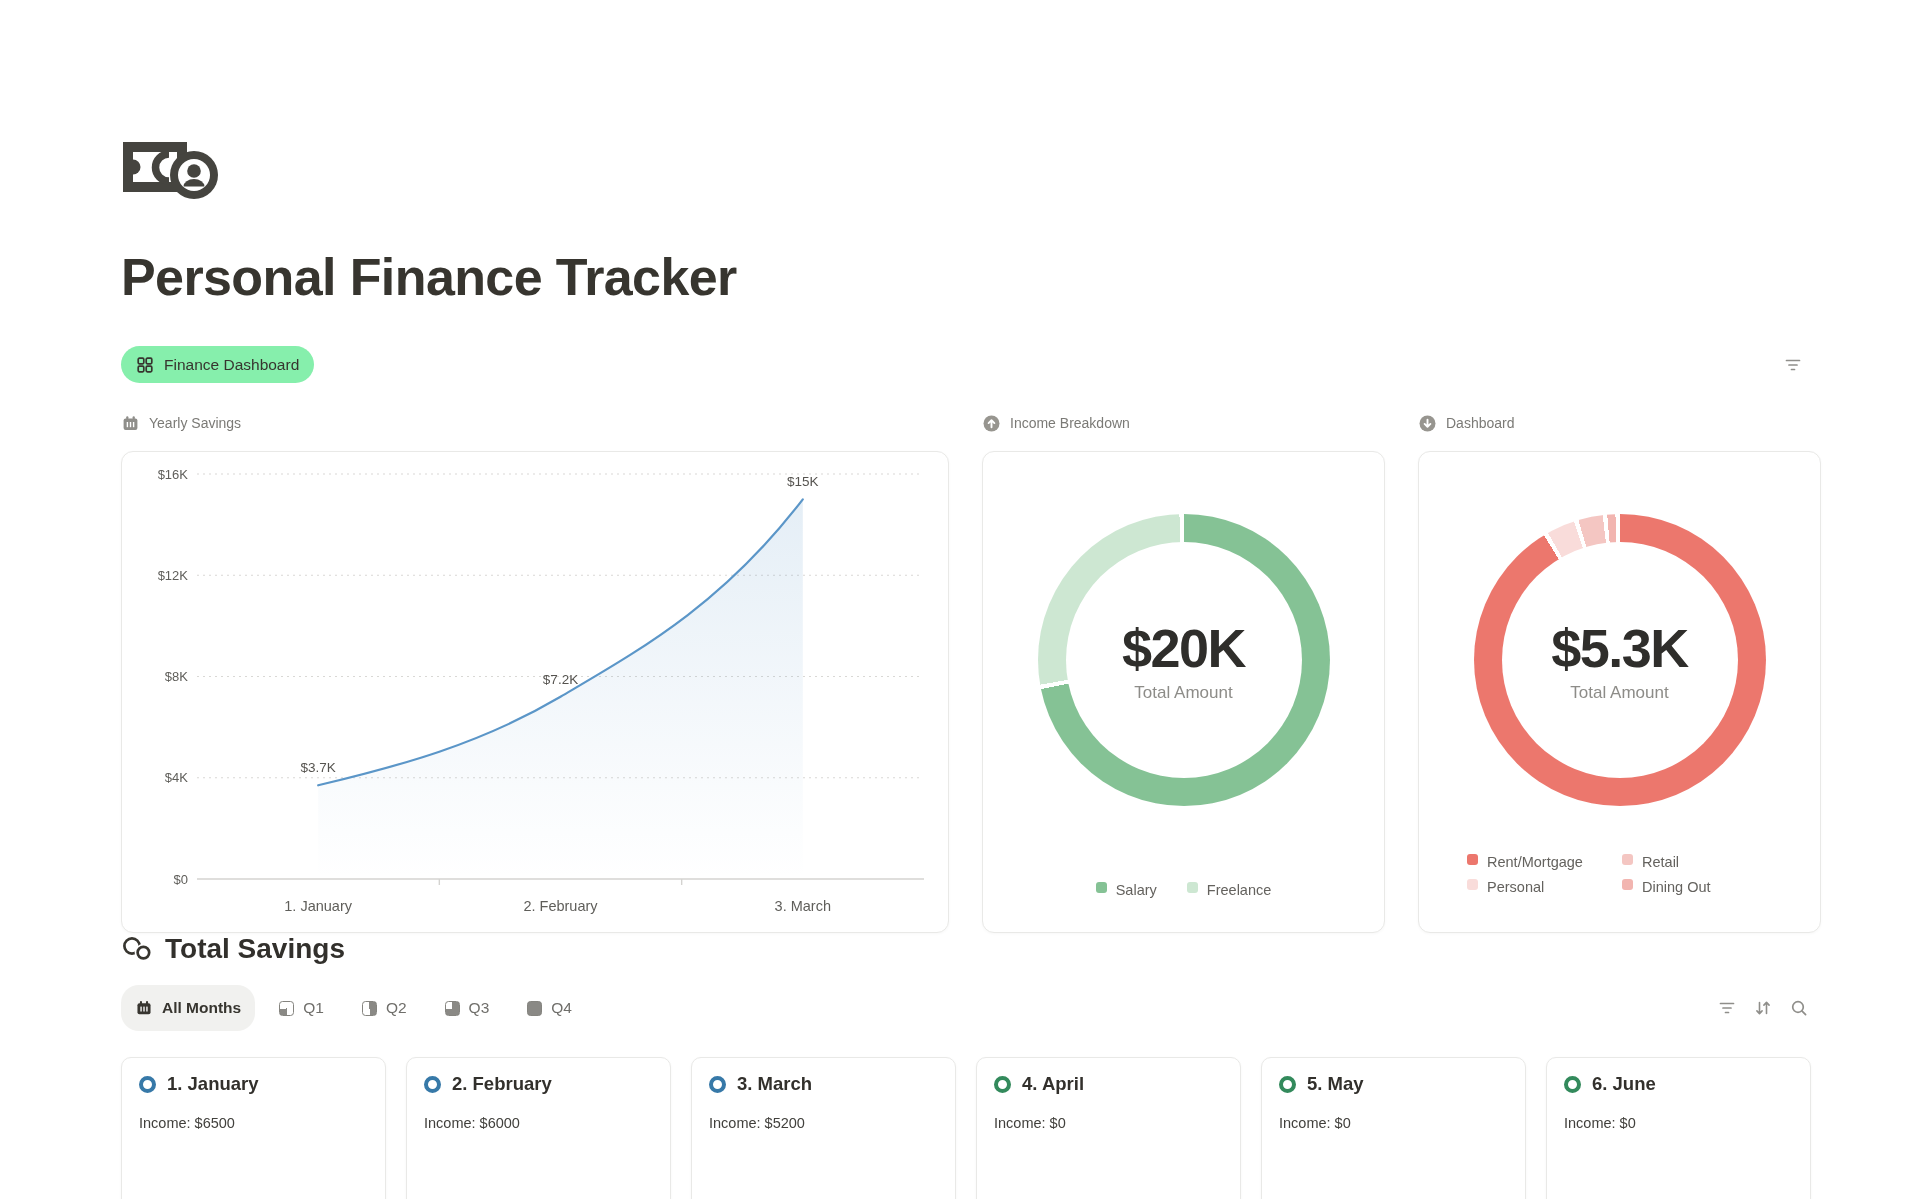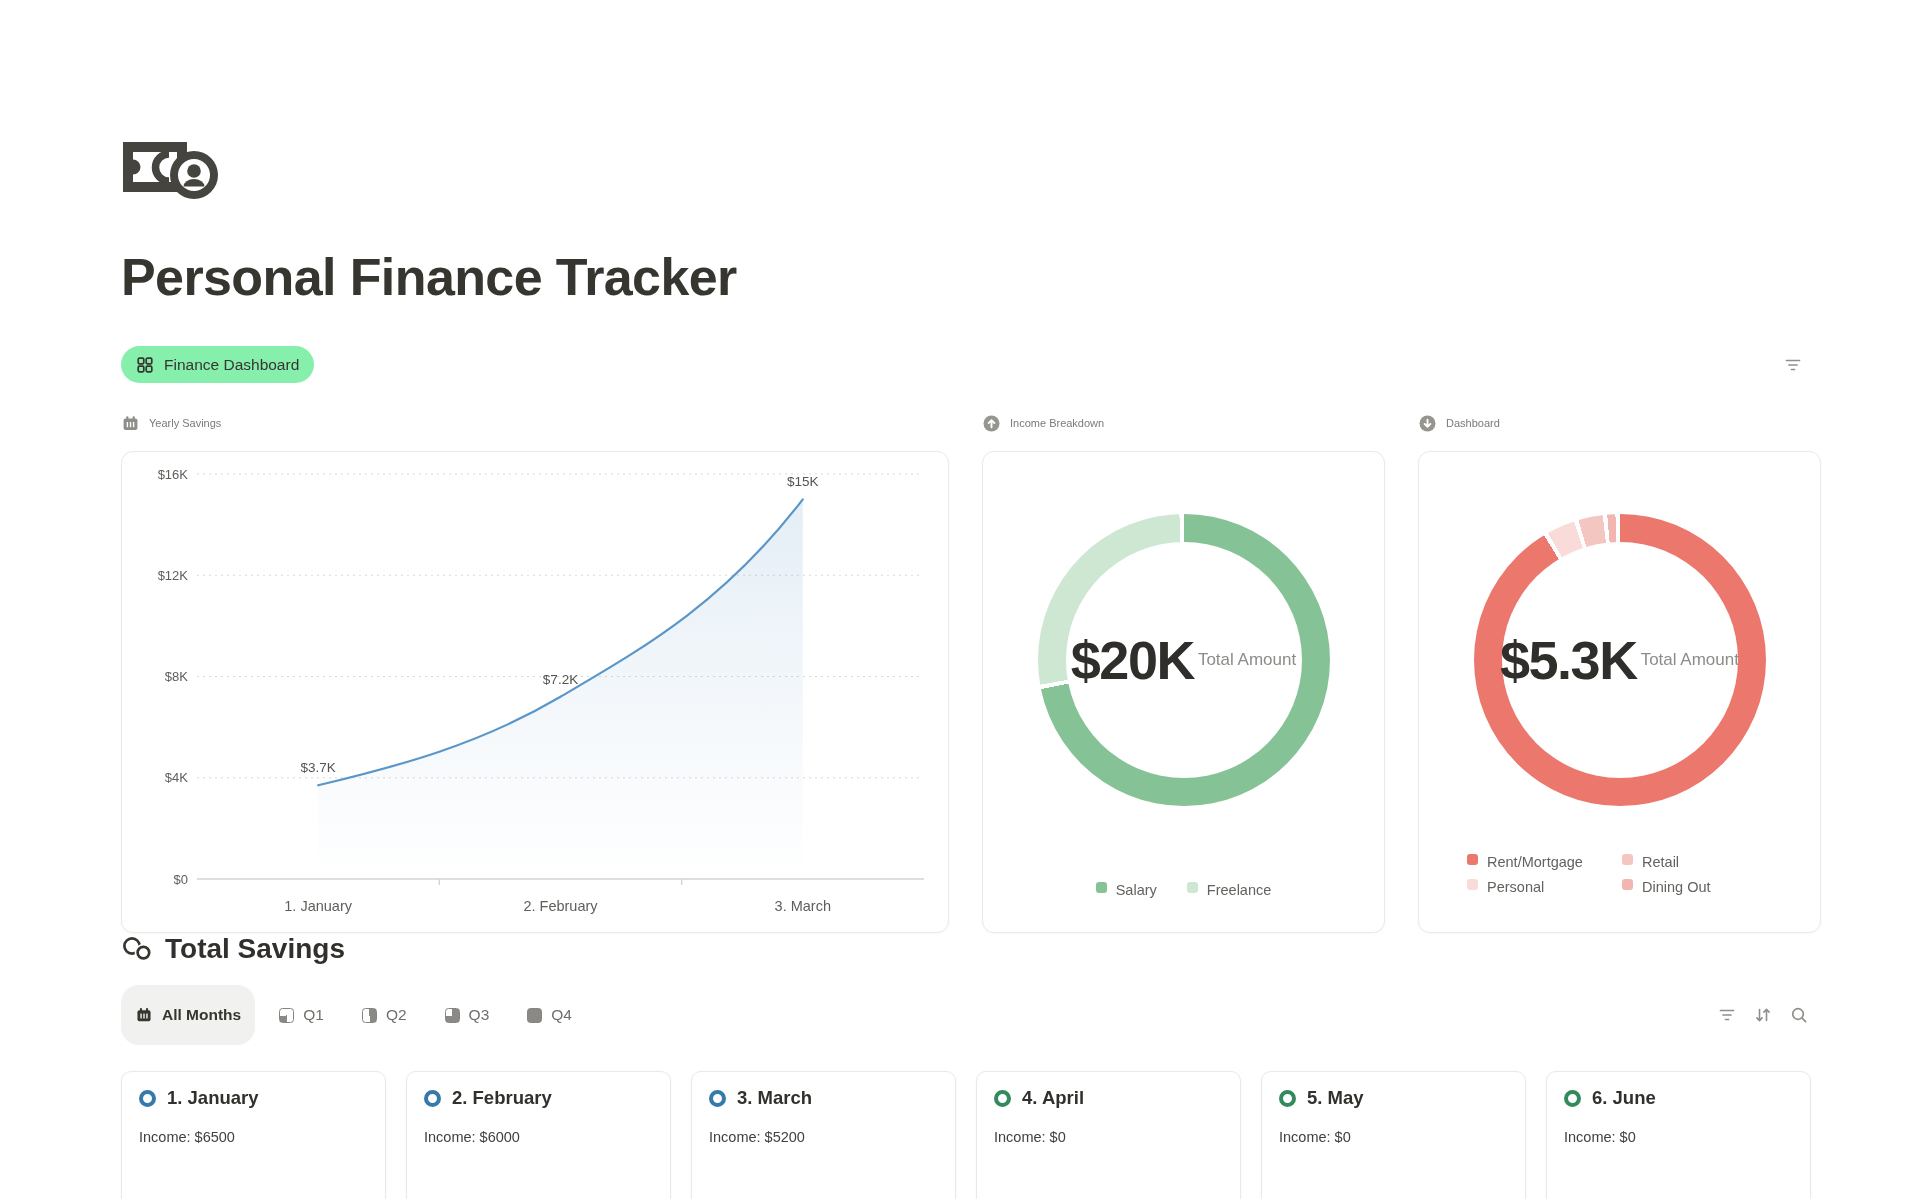--- a/index.html
+++ b/index.html
@@ -12,41 +12,41 @@
   .title{font-size:52px;font-weight:700;letter-spacing:-.6px;margin:46px 0 8px;color:#37352f}
   .view-row{display:flex;align-items:center;margin-top:39px}
   .pill{display:inline-flex;align-items:center;gap:10px;background:#86efac;border-radius:19px;
         height:37px;padding:0 15px;font-size:15.5px;font-weight:500;color:#37352f;cursor:pointer}
   .spacer{flex:1}
   .icon-btn{color:#8f8e8a;display:inline-flex;align-items:center;justify-content:center;
             width:28px;height:28px;cursor:pointer}
   .charts-row{display:flex;gap:33px;margin-top:30px}
   .chart-col1{width:828px}
   .chart-col{width:403px}
-  .card-header{display:flex;align-items:center;gap:9px;color:#7b7a76;font-size:11px;
+  .card-header{display:flex;align-items:center;gap:9px;color:#7b7a76;font-size:14px;
                height:20px;margin-bottom:18px}
   .card{background:#fff;border:1px solid #e9e9e7;border-radius:12px;height:482px;
         box-shadow:0 1px 3px rgba(15,15,15,.03);position:relative;box-sizing:border-box;overflow:hidden}
   
   .donut-wrap{position:absolute;left:50%;top:62px;transform:translateX(-50%);width:292px;height:292px}
   .donut{width:292px;height:292px;border-radius:50%;position:relative}
   .donut::after{content:"";position:absolute;inset:28px;background:#fff;border-radius:50%}
-  .donut-center{position:absolute;inset:0;display:flex;flex-direction:row;align-items:center;
+  .donut-center{position:absolute;inset:0;display:flex;flex-direction:column;align-items:center;
                 justify-content:center;z-index:2;gap:4px}
   .donut-amount{font-size:54px;font-weight:800;color:#2f2e2b;letter-spacing:-1.5px}
   .donut-sub{font-size:17px;color:#8d8c88}
   .legend-center{position:absolute;left:0;right:0;top:430px;display:flex;justify-content:center;gap:30px}
   .legend-item{display:flex;align-items:flex-start;gap:9px;font-size:14.5px;color:#64625e;white-space:nowrap}
   .swatch{width:11px;height:11px;border-radius:3px;flex:none}
   .legend-grid{position:absolute;left:48px;top:402px;display:grid;grid-template-columns:155px auto;row-gap:9px}
   
   .savings-heading{display:flex;align-items:center;gap:13px;
                    font-size:28px;font-weight:700;color:#32302c}
   .tabs-row{display:flex;align-items:center;margin-top:20px;gap:10px}
-  .tab{display:inline-flex;align-items:center;gap:9px;height:36px;padding:12px 14px;border-radius:18px;
+  .tab{display:inline-flex;align-items:center;gap:9px;height:36px;padding:5px 14px;border-radius:18px;
        font-size:15.5px;color:#6f6e6a;cursor:pointer}
   .tab.active{background:#f1f1ef;color:#37352f;font-weight:600}
   .qicon{width:15px;height:15px;border:1.5px solid #85847f;border-radius:3.5px;box-sizing:border-box;flex:none}
   .q1{background:conic-gradient(from 180deg,#8a8985 0 25%,#fff 0)}
   .q2{background:conic-gradient(#8a8985 0 50%,#fff 0)}
   .q3{background:conic-gradient(#8a8985 0 75%,#fff 0)}
   .q4{background:#8a8985}
   .toolbar{display:flex;align-items:center;gap:8px;margin-left:auto;margin-right:8px}
   .months-row{display:flex;gap:20px;margin-top:26px}
   .month-card{width:265px;box-sizing:border-box;height:170px;border:1px solid #e9e9e7;border-radius:10px;

